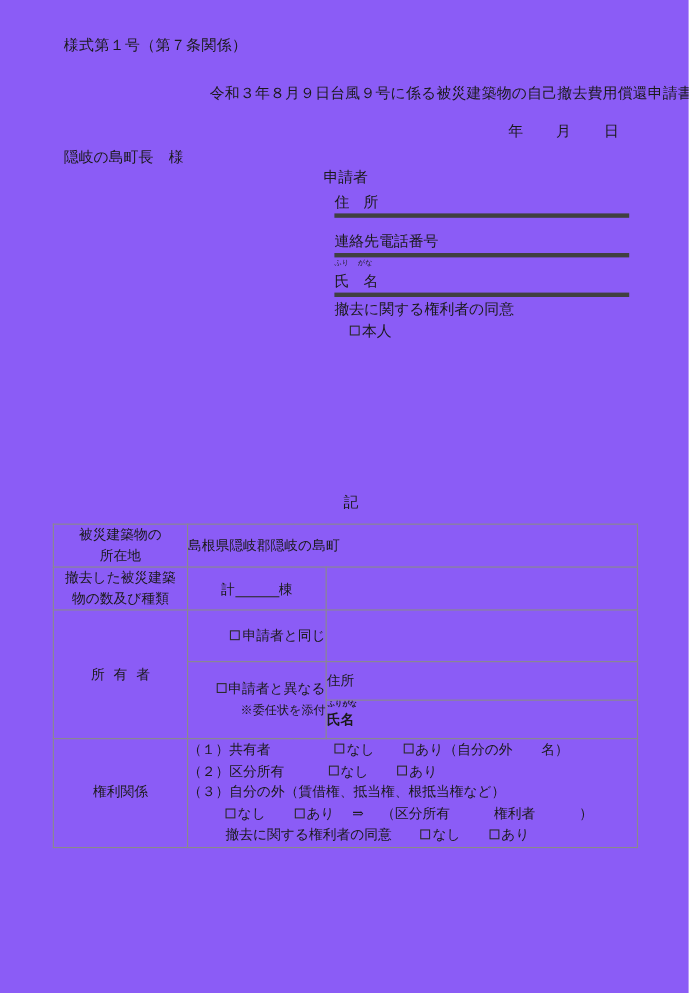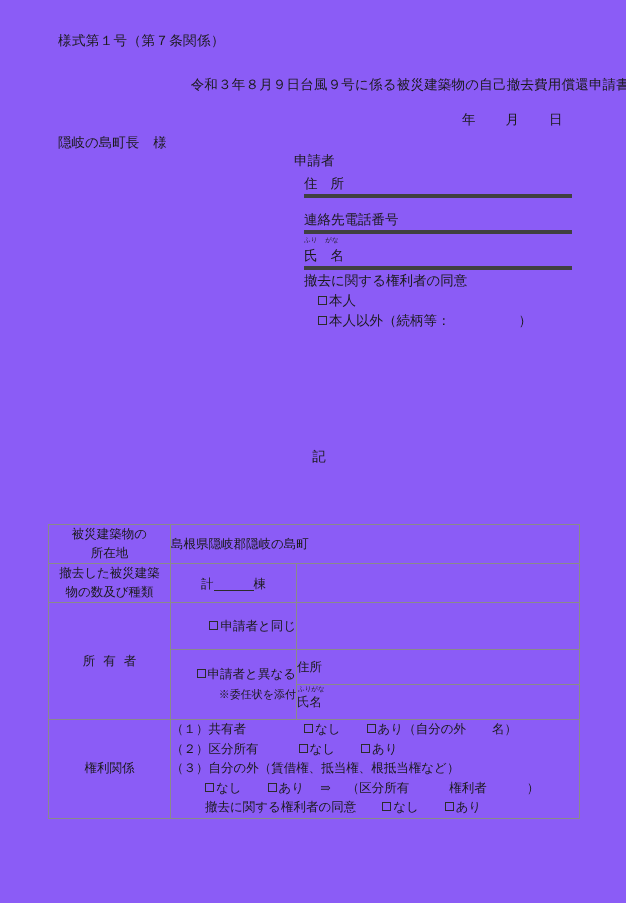--- a/index.html
+++ b/index.html
@@ -148,21 +148,21 @@
     text-align: center;
     font-size: 13.5px;
     padding-left: 8px;
     box-sizing: border-box;
   }
 
   
   .form-table {
     position: absolute;
     left: 48px;
-    top: 524px;
+    top: 476px;
     width: 531px;
     border-collapse: collapse;
     font-size: 12.5px;
     table-layout: fixed;
   }
   .form-table td {
     border: 1px solid #8a8a8a;
     padding: 0;
     vertical-align: middle;
   }
@@ -202,20 +202,21 @@
   .owner-opt .note {
     display: block;
     font-size: 11px;
     margin-top: 1px;
   }
 
   .ruby-cell {
     position: relative;
     display: inline-block;
     line-height: 18px;
+    font-weight: bold;
   }
   .ruby-cell .rb {
     position: absolute;
     top: -8px;
     left: 1px;
     font-size: 6.5px;
     line-height: 7px;
     white-space: nowrap;
   }
 
@@ -265,23 +266,20 @@
         <span class="field-label-spread"><span class="c1">氏</span><span>名</span></span>
       </span>
     </div>
 
     <div class="plain-row">撤去に関する権利者の同意</div>
 
     <div class="check-row">
       <span class="cbx"></span><span>本人</span>
     </div>
 
-    <div class="check-row">
-      <span class="cbx"></span><span>本人以外（続柄等：</span><span class="paren-gap"></span><span>）</span>
-    </div>
   </div>
 
 
   <div class="ki-mark">記</div>
 
   <table class="form-table">
     <colgroup>
       <col style="width:122px">
       <col style="width:96px">
       <col style="width:30px">

